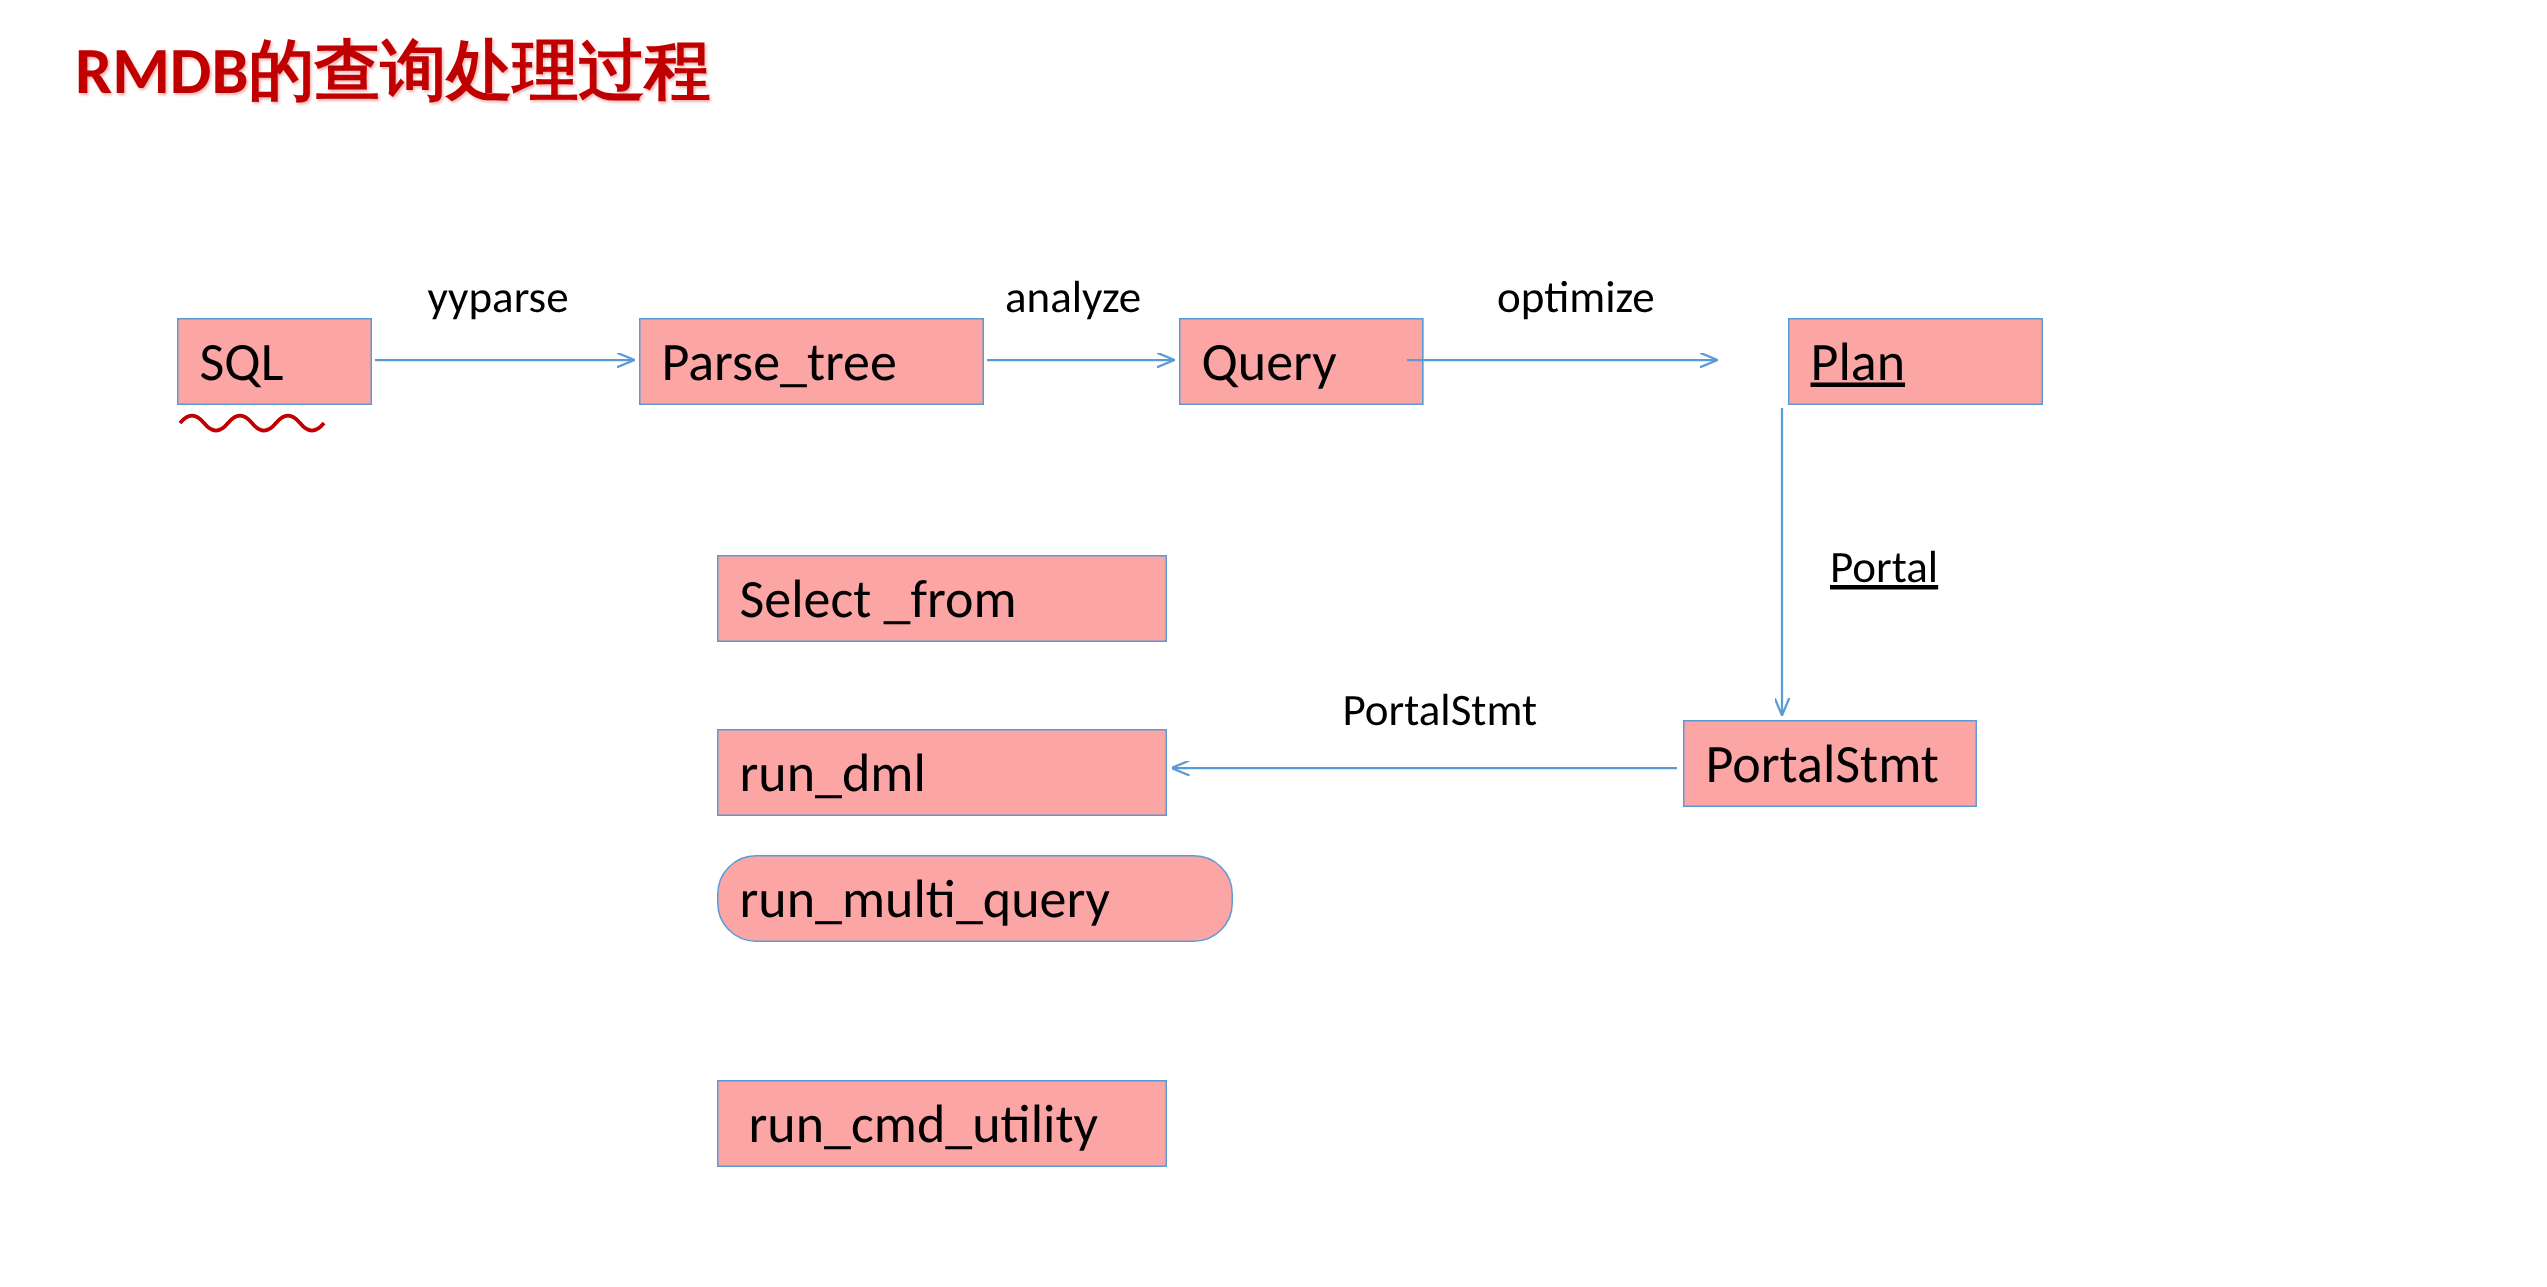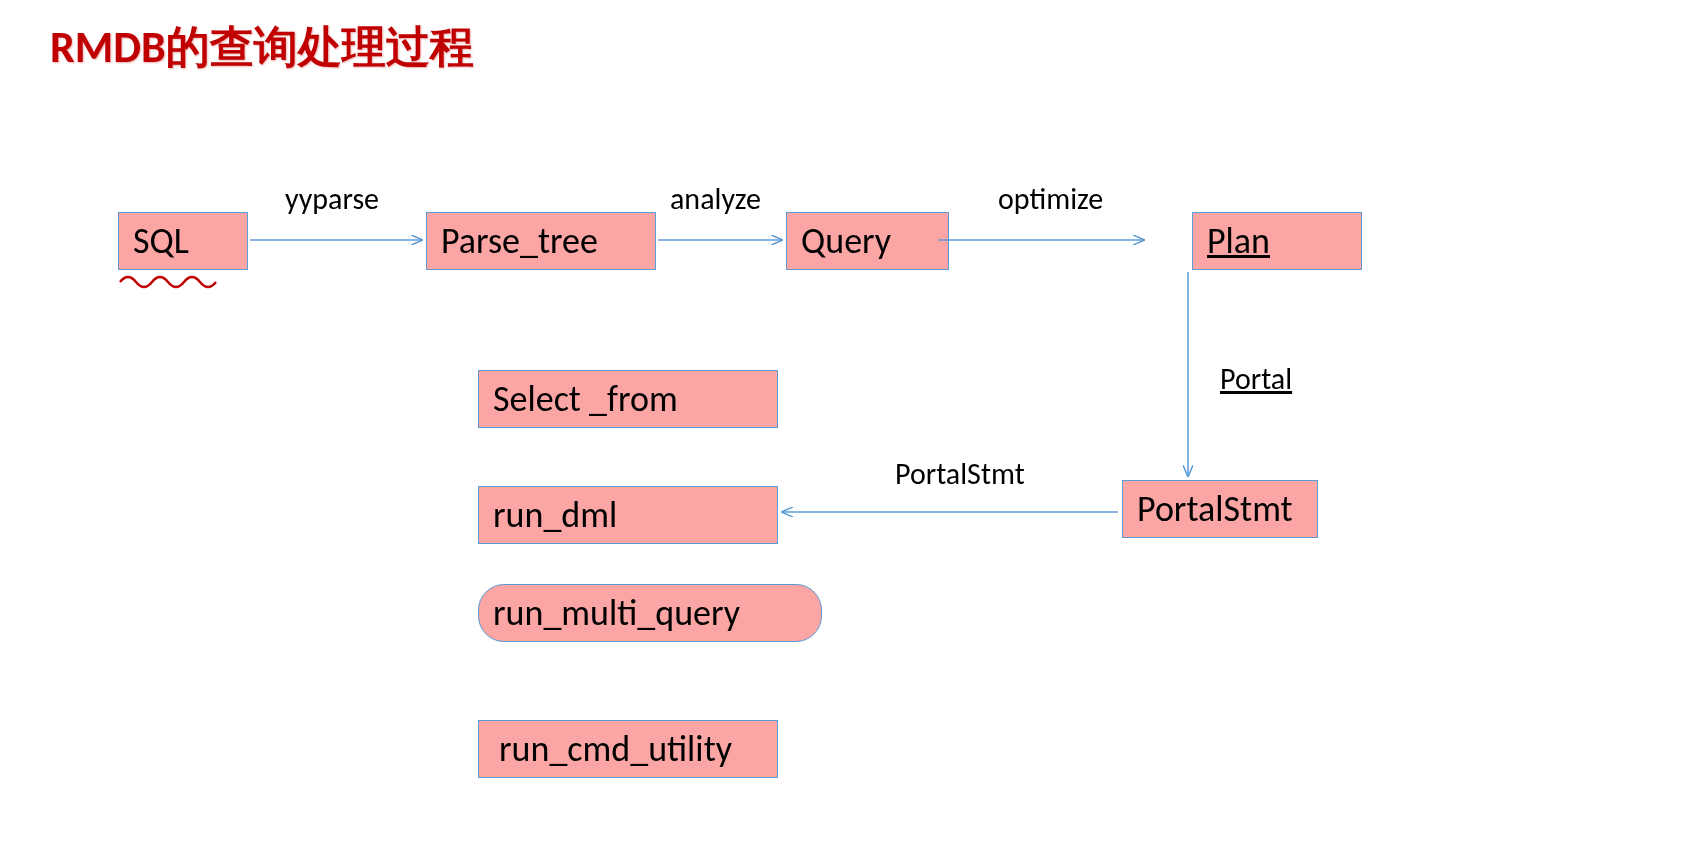--- a/index.html
+++ b/index.html
@@ -58,21 +58,21 @@
 
 <div class="box" style="left:118px; top:212px; width:130px;">SQL</div>
 <div class="box" style="left:426px; top:212px; width:230px;">Parse_tree</div>
 <div class="box" style="left:786px; top:212px; width:163px;">Query</div>
 <div class="box" style="left:1192px; top:212px; width:170px;text-decoration:underline;">Plan</div>
 
 <div class="box" style="left:1122px; top:480px; width:196px;">PortalStmt</div>
 
 <div class="box" style="left:478px; top:370px; width:300px;">Select _from</div>
 <div class="box" style="left:478px; top:486px; width:300px;">run_dml</div>
-<div class="box" style="left:478px; top:584px; width:344px;border-radius:26px;">run_multi_query</div>
+<div class="box" style="left:478px; top:570px; width:344px;border-radius:26px;">run_multi_query</div>
 <div class="box" style="left:478px; top:720px; width:300px;padding-left:20px;">run_cmd_utility</div>
 
 <div class="edge-label" style="left:285px; top:180px;">yyparse</div>
 <div class="edge-label" style="left:670px; top:180px;">analyze</div>
 <div class="edge-label" style="left:998px; top:180px;">optimize</div>
 <div class="edge-label" style="left:1220px; top:360px;text-decoration:underline;">Portal</div>
 <div class="edge-label" style="left:895px; top:455px;">PortalStmt</div>
 
 <svg class="arrows">
   <defs>

